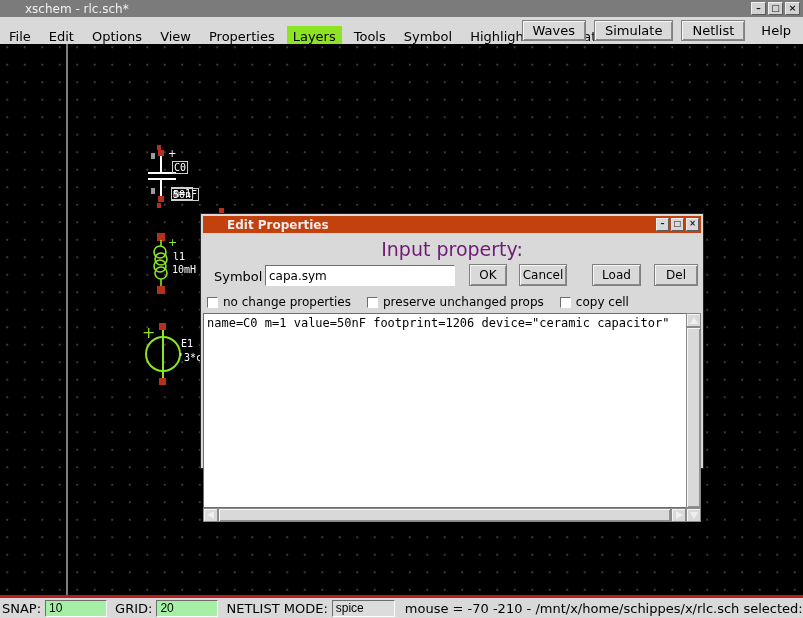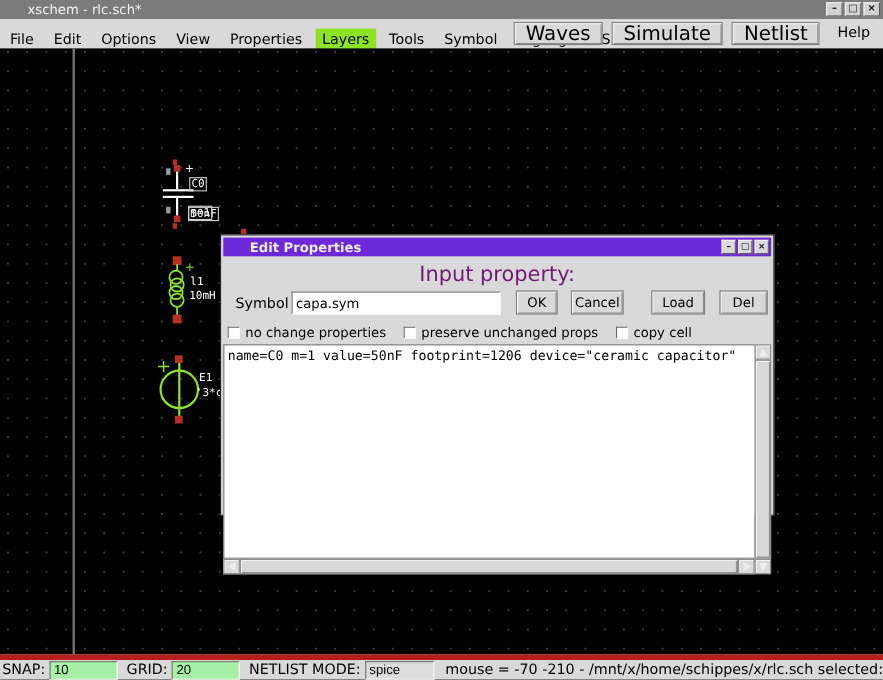--- a/index.html
+++ b/index.html
@@ -27,21 +27,21 @@
   
   .menubar{
     position:absolute;left:0;top:17px;width:803px;height:39px;
     background:#d9d9d9;border-bottom:1px solid #4a4a4a;box-sizing:border-box;
     display:flex;align-items:center;font-size:13px;color:#000;
   }
   .menu-item{padding:3px 6px;margin:0 3px;white-space:nowrap;}
   .menu-item.active{background:var(--menu-active-green,#8ce424);}
   .menubar-right{position:absolute;right:4px;top:3px;display:flex;align-items:center;gap:8px;}
   .tk-btn{
-    background:#d9d9d9;font-size:18px;color:#000;padding:2px 10px;height:21px;
+    background:#d9d9d9;font-size:13px;color:#000;padding:2px 10px;height:21px;
     box-sizing:border-box;border:1px solid #808080;
     box-shadow:inset 1px 1px 0 #f7f7f7, inset -1px -1px 0 #8a8a8a;
     display:flex;align-items:center;justify-content:center;cursor:default;white-space:nowrap;
   }
   .menu-help{padding:3px 8px;font-size:13px;}
   
   .canvas{
     position:absolute;left:0;top:44px;width:803px;height:551px;background:#000;
     background-image:radial-gradient(#3c3c3c 1px, transparent 1.2px);
     background-size:17.5px 17.5px;background-position:16px 12px;
@@ -65,21 +65,21 @@
     box-sizing:border-box;
   }
   .wire-g{position:absolute;background:var(--component-green,#8ce424);}
   
   .dialog{
     position:absolute;left:200px;top:213px;width:504px;height:256px;
     background:#d9d9d9;border:1px solid #242424;box-sizing:border-box;
     box-shadow:1px 1px 0 #000;
   }
   .dlg-titlebar{
-    margin:2px 2px 0 2px;height:17px;background:#6d28d9;color:#ececec;
+    margin:2px 2px 0 2px;height:17px;background:#c2410c;color:#ececec;
     font-size:12px;font-weight:600;display:flex;align-items:center;position:relative;
   }
   .dlg-titlebar .dlg-title{margin-left:24px;}
   .dlg-controls{position:absolute;right:2px;top:2px;display:flex;gap:2px;}
   .dlg-btn{
     width:13px;height:13px;background:#d9d9d9;color:#111;
     border-top:1px solid #f2f2f2;border-left:1px solid #f2f2f2;
     border-bottom:1px solid #5c5c5c;border-right:1px solid #5c5c5c;
     font-size:8px;line-height:10px;text-align:center;box-sizing:border-box;font-weight:bold;
   }
@@ -126,21 +126,21 @@
   .tri.left{left:3px;top:2px;border-top:4px solid transparent;border-bottom:4px solid transparent;border-right:7px solid #efefef;}
   .tri.right{left:4px;top:2px;border-top:4px solid transparent;border-bottom:4px solid transparent;border-left:7px solid #efefef;}
   .bottom-row{display:flex;margin:0 2px 2px 2px;height:14px;}
   .hscroll{flex:1;background:#c6c6c6;display:flex;}
   .hscroll .sb-arrow{height:14px;}
   .hscroll .sb-thumb{flex:1;}
   .corner{width:15px;}
   
   .statusbar{
     position:absolute;left:0;top:595px;width:803px;height:23px;background:#d9d9d9;
-    border-top:5px solid #b91c1c;box-sizing:border-box;
+    border-top:3px solid #b91c1c;box-sizing:border-box;
     display:flex;align-items:center;font-size:13px;color:#000;
   }
   .sb-label{margin:0 4px 0 2px;white-space:nowrap;}
   .sb-field{
     height:17px;box-sizing:border-box;font-size:12px;line-height:15px;padding-left:3px;
     border-top:1px solid #6e6e6e;border-left:1px solid #6e6e6e;
     border-bottom:1px solid #fdfdfd;border-right:1px solid #fdfdfd;color:#000;
   }
   .sb-field.green{background:var(--snap-grid-field-green,#a5f0a5);width:62px;}
   .sb-field.gray{background:#dcdcdc;width:63px;}

